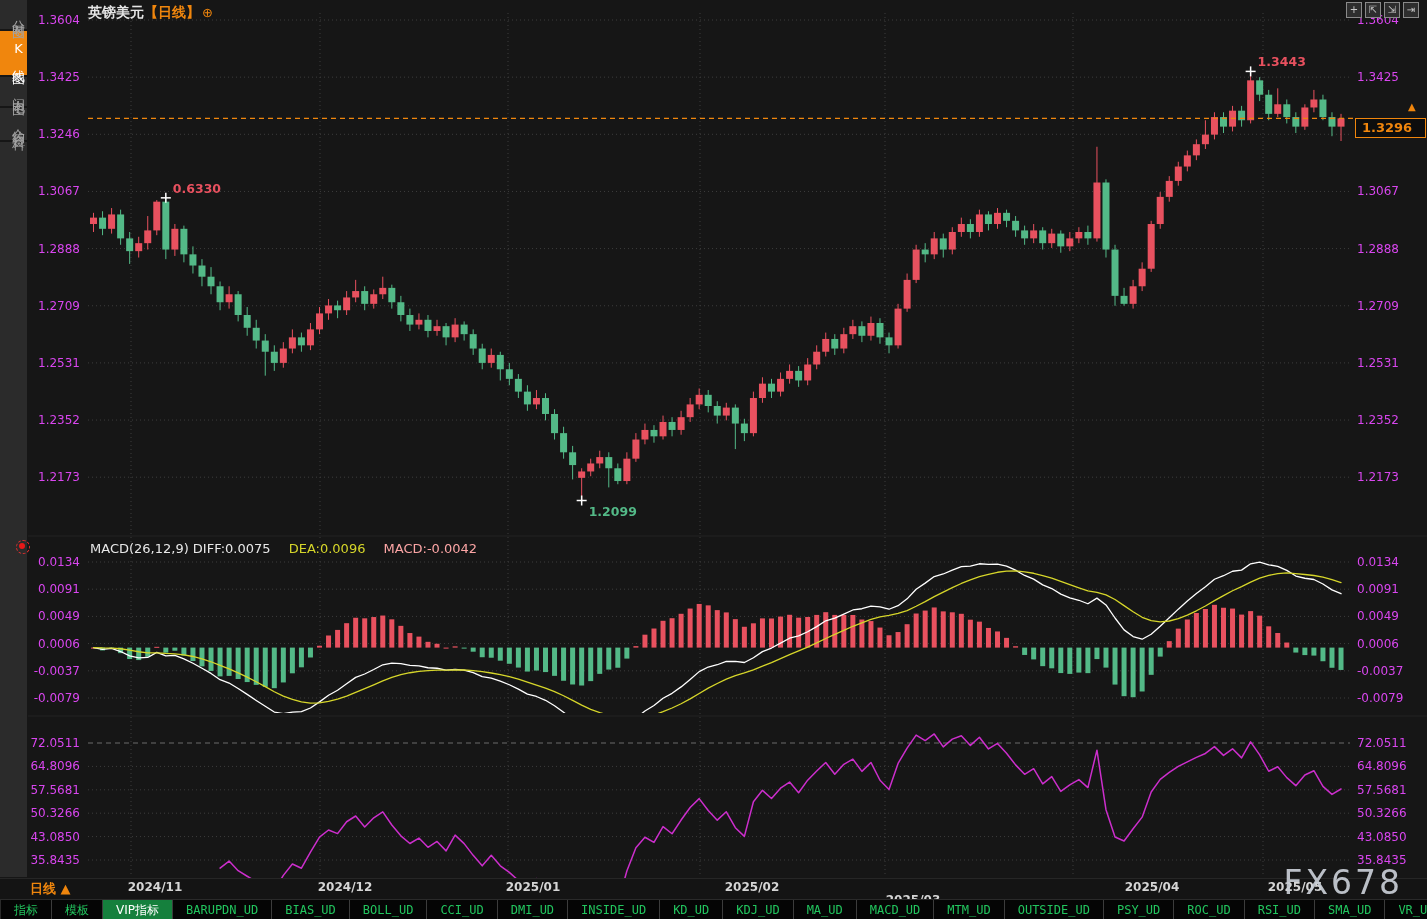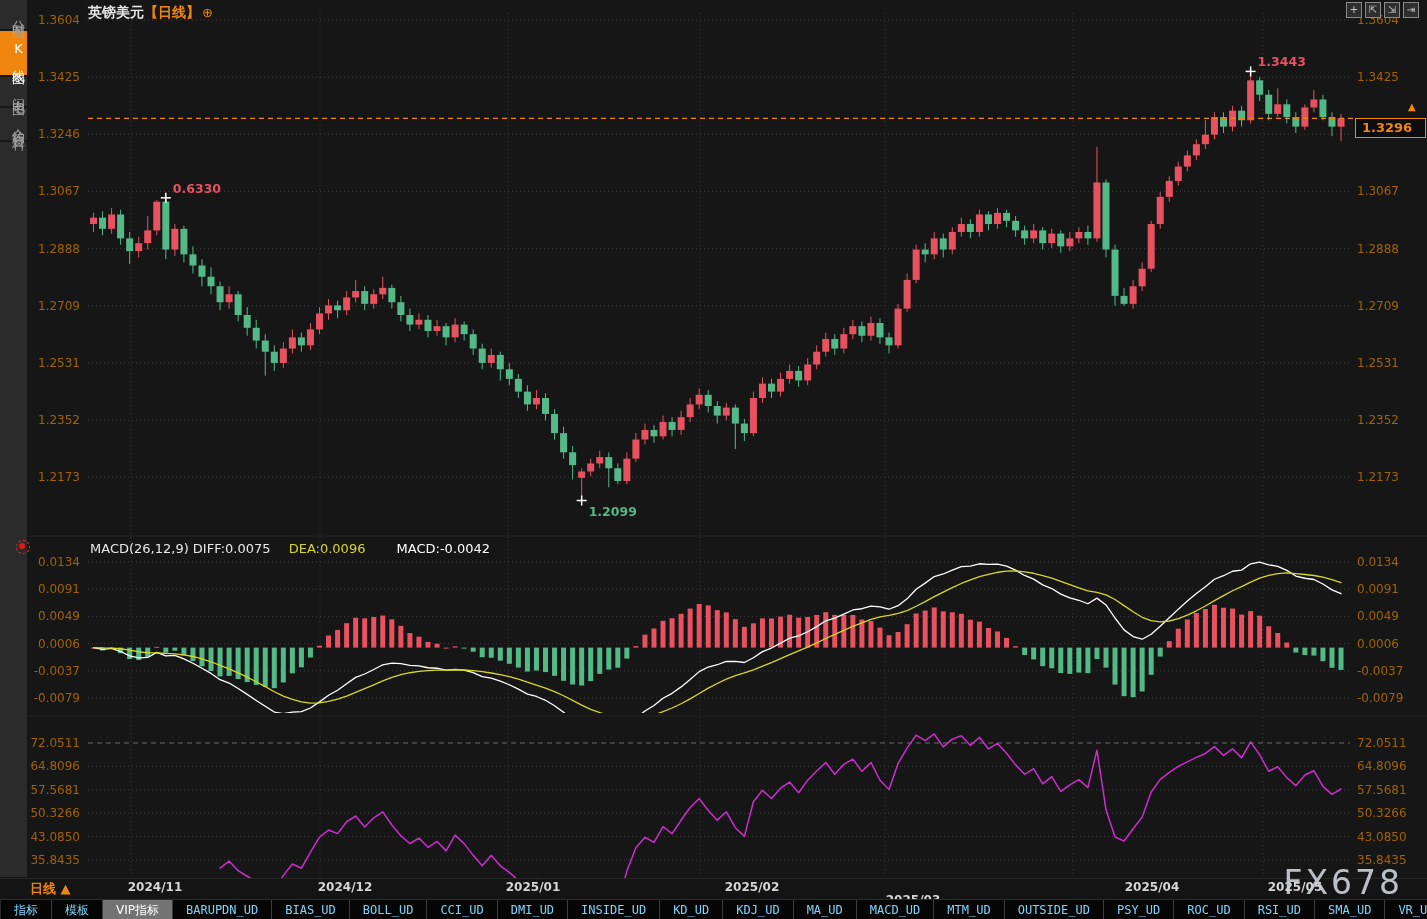--- a/index.html
+++ b/index.html
@@ -17,42 +17,42 @@
   #title-bar .tag{color:#f0860d;}
   #title-bar .plus{color:#f0860d;font-weight:normal;font-size:13px;margin-left:2px;cursor:pointer;}
   #top-icons{position:absolute;right:8px;top:2px;z-index:20;display:flex;gap:3px;}
   .ticon{width:14px;height:14px;border:1px solid #8a8a8a;background:#2e2e2e;color:#c9c9c9;
          font-size:10px;line-height:13px;text-align:center;cursor:pointer;}
   
   #rec-icon{position:absolute;left:16px;top:540px;width:12px;height:12px;border:1px dashed #e03030;
             border-radius:50%;z-index:31;}
   #rec-icon i{position:absolute;left:2px;top:2px;width:6px;height:6px;background:#e81818;border-radius:50%;}
   
-  .tick{position:absolute;font-size:12px;color:#a16207;z-index:15;white-space:nowrap;}
+  .tick{position:absolute;font-size:12px;color:#d946ef;z-index:15;white-space:nowrap;}
   .tick.left{width:52px;text-align:right;left:28px;}
   .tick.right{left:1357px;text-align:left;}
   
   .ind-labels{position:absolute;left:90px;z-index:16;font-size:13px;white-space:nowrap;}
   .ind-labels span{margin-right:14px;}
-  .lbl-white{color:#e8e8e8;} .lbl-yellow{color:#d6d62a;} .lbl-magenta{color:#ffffff;margin-left:13px;}
+  .lbl-white{color:#e8e8e8;} .lbl-yellow{color:#d6d62a;} .lbl-magenta{color:#fca5a5;}
   
   #date-row{position:absolute;left:0;top:878px;width:1427px;height:21px;background:#141414;
             border-top:1px solid #262626;z-index:18;}
   #period-ctl{position:absolute;left:30px;top:880px;font-size:13px;font-weight:bold;color:#f0860d;
               z-index:19;cursor:pointer;}
   .date-lbl{position:absolute;top:880px;transform:translateX(-50%);font-size:12px;font-weight:bold;
             color:#d5d5d5;z-index:18;}
   
   #toolbar{position:absolute;left:0;top:899px;width:1427px;height:20px;background:#050505;
            display:flex;align-items:stretch;z-index:25;border-top:1px solid #2a2a2a;}
-  .tb-btn{display:flex;align-items:center;padding:0 13px;font-size:12px;color:#7dd3fc;
+  .tb-btn{display:flex;align-items:center;padding:0 13px;font-size:12px;color:#22c55e;
           border-right:1px solid #3c3c3c;cursor:pointer;white-space:nowrap;
           font-family:"DejaVu Sans Mono","Liberation Mono",monospace;}
   .tb-btn.cjk{font-family:"DejaVu Sans","Liberation Sans",sans-serif;}
-  .tb-btn.active{background:#737373;color:#ffffff;}
+  .tb-btn.active{background:#15803d;color:#ffffff;}
   #toolbar .lead{width:27px;border-right:1px solid #2a2a2a;background:#000;}
   
   #chart-svg{position:absolute;left:0;top:0;z-index:5;}
   
   .annot{position:absolute;font-size:12.5px;font-weight:bold;z-index:17;white-space:nowrap;}
   
   #last-price-box{position:absolute;left:1355px;top:118px;width:63px;height:18px;background:#0d0d0d;
                   border:1.5px solid #f0860d;color:#f0860d;font-size:13px;font-weight:bold;
                   line-height:18px;padding-left:6px;z-index:22;}
   #last-price-arrow{position:absolute;left:1408px;top:101px;color:#f0860d;font-size:10px;z-index:22;}

